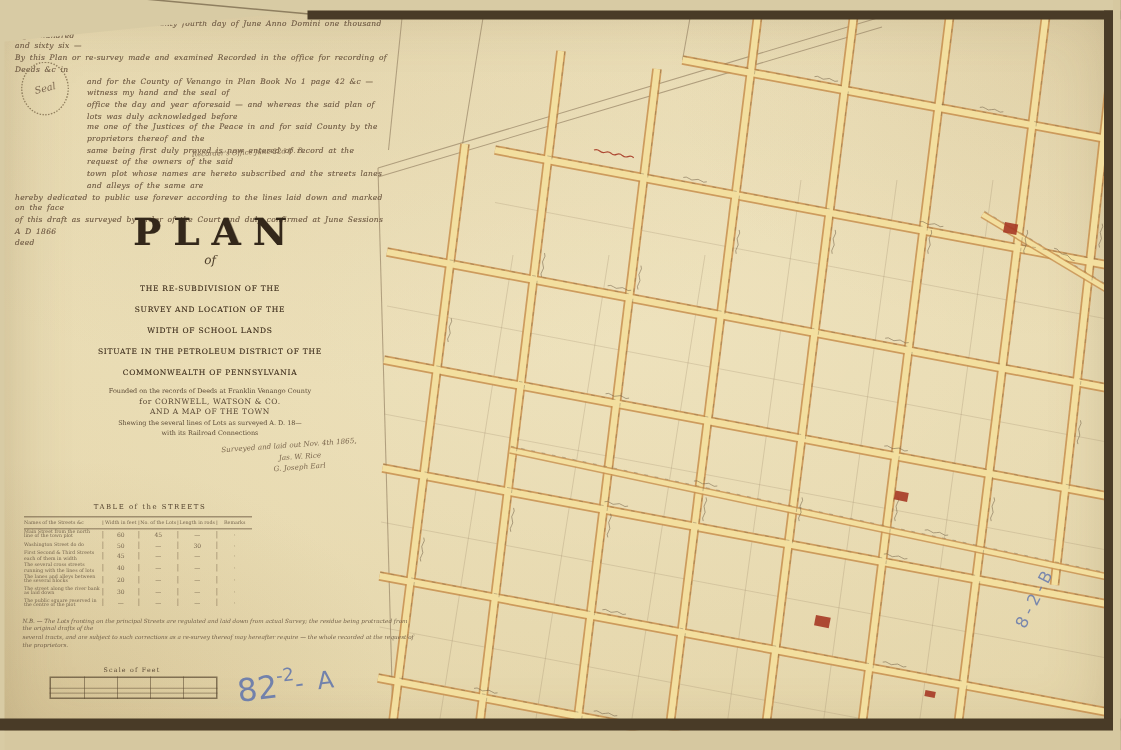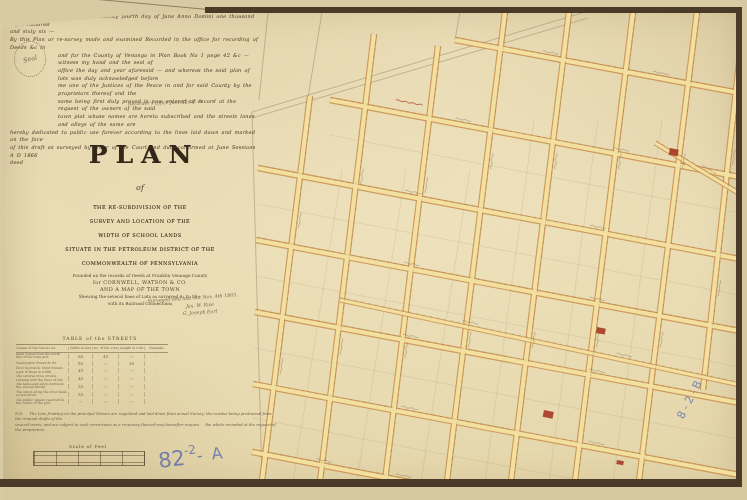--- a/index.html
+++ b/index.html
@@ -36,21 +36,21 @@
   .seal{left:14px;top:41px;width:30px;height:34px;border:1px dotted #92805f;
         border-radius:50%;z-index:3;display:flex;align-items:center;justify-content:center;}
   .seal span{font-style:italic;font-size:6.5px;color:#7d6950;transform:rotate(-14deg);}
   .office-line{left:128px;top:100px;width:78px;z-index:3;font-style:italic;
         font-size:4.6px;color:#7d6950;transform:rotate(-2deg);white-space:nowrap;}
 
   
   .titleblock{left:44px;top:140px;width:192px;text-align:center;z-index:3;}
   .plan{font-size:25px;font-weight:bold;letter-spacing:8px;color:#33271a;
         text-shadow:.4px .4px 0 rgba(51,39,26,.45);padding-left:8px;}
-  .plan-of{font-style:italic;font-size:8px;color:#4e3e2a;margin-top:14px;}
+  .plan-of{font-style:italic;font-size:8px;color:#4e3e2a;margin-top:0;}
   .t-lines{margin-top:8px;}
   .t-lines div{font-size:5px;letter-spacing:.5px;color:#4a3a27;line-height:14px;
         text-shadow:0 0 .3px rgba(74,58,39,.6);}
   .t-sub{margin-top:2px;}
   .t-sub div{font-size:4.3px;color:#5a4935;line-height:7px;}
   .t-sub div:nth-child(2), .t-sub div:nth-child(3){font-size:5px;letter-spacing:.4px;}
 
   
   .signature{left:148px;top:294px;width:100px;z-index:3;font-style:italic;
         font-size:4.8px;line-height:7.5px;color:#7d6950;transform:rotate(-4deg);}

